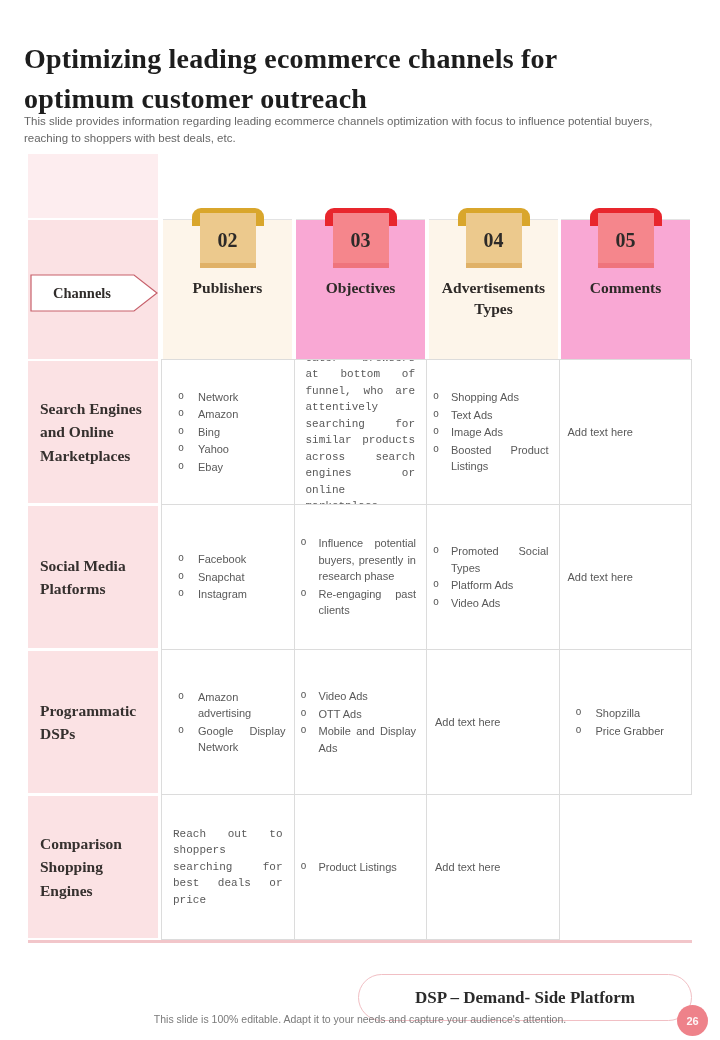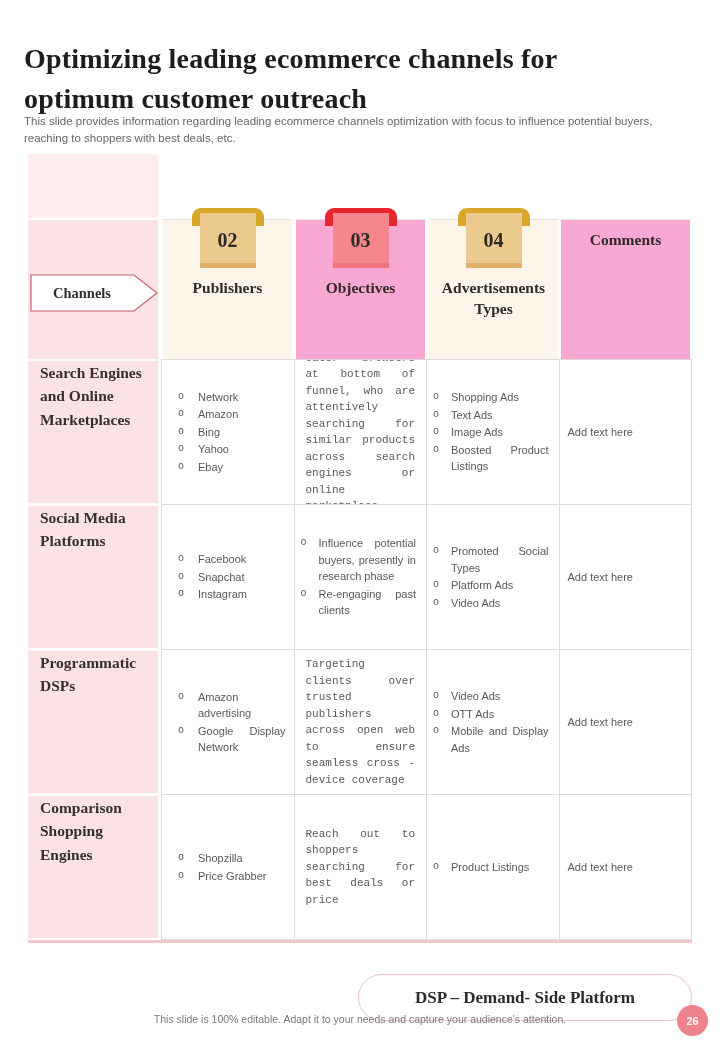--- a/index.html
+++ b/index.html
@@ -19,21 +19,21 @@
     font-size:11.5px;line-height:1.5;color:#666666;
   }
 
   
   .table-wrap{position:absolute;left:28px;top:154px;width:664px;height:790px;}
 
   
   .c1{position:absolute;left:0;width:130px;background:#fbe2e4;}
   .c1-top{top:0;height:64px;background:#fdedef;}
   .c1-head{top:66px;height:139px;}
-  .c1-row{display:flex;align-items:flex-start;height:142px;}
+  .c1-row{display:flex;align-items:center;height:142px;}
   .channel-label{
     font-family:"Liberation Serif","DejaVu Serif",serif;
     font-weight:bold;font-size:15.5px;line-height:1.5;color:#35302e;
     padding:0 12px;overflow-wrap:break-word;width:100%;
   }
 
   
   .ch-arrow{position:absolute;left:2px;top:54px;width:128px;height:38px;padding-left:43px;}
   .ch-arrow svg{position:absolute;left:0;top:0;}
   .ch-arrow .txt{
@@ -160,20 +160,24 @@
     <div class="col-label">Objectives</div>
   </div>
   <div class="hcell gold" style="left:401px;">
     <div class="badge">
       <div class="ears"></div>
       <div class="face">04</div>
     </div>
     <div class="col-label">Advertisements Types</div>
   </div>
   <div class="hcell red" style="left:533px;">
+    <div class="badge">
+      <div class="ears"></div>
+      <div class="face">05</div>
+    </div>
     <div class="col-label">Comments</div>
   </div>
 
   <div class="data-grid">
 
     <div class="cell">
       <ul class="blist">
         <li>Network</li>
         <li>Amazon</li>
         <li>Bing</li>
@@ -220,23 +224,20 @@
       <span>Add text here</span>
     </div>
 
     <div class="cell">
       <ul class="blist">
         <li>Amazon advertising</li>
         <li>Google Display Network</li>
       </ul>
     </div>
     <div class="cell">
-      <p class="para">Targeting clients over trusted publishers across open web to ensure seamless cross - device coverage</p>
-    </div>
-    <div class="cell">
       <ul class="blist tight">
         <li>Video Ads</li>
         <li>OTT Ads</li>
         <li>Mobile and Display Ads</li>
       </ul>
     </div>
     <div class="cell comment">
       <span>Add text here</span>
     </div>
 

